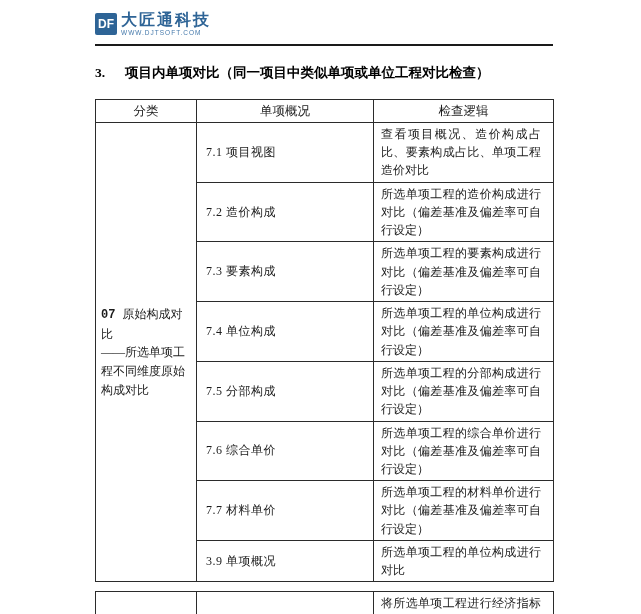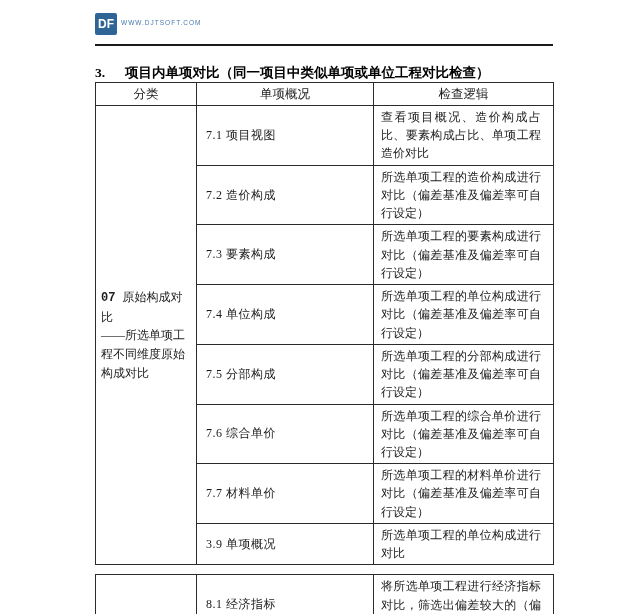--- a/index.html
+++ b/index.html
@@ -38,21 +38,21 @@
   .doc-title {
     margin-top: 18px; font-weight: bold; font-size: 13.5px; color: #000;
   }
   .doc-title .num { display: inline-block; width: 30px; }
 
   
   table {
     border-collapse: collapse; table-layout: fixed; width: 458px;
     font-size: 12px;
   }
-  .tbl-1 { }
+  .tbl-1 { margin-top: 17px; }
   .tbl-2 { margin-top: 9px; }
   col.c1 { width: 101px; }
   col.c2 { width: 177px; }
   col.c3 { width: 180px; }
   th, td { border: 1px solid #2b2b2b; }
   th {
     height: 23px; font-weight: normal; text-align: center;
     font-size: 12.5px; padding: 1px;
   }
   td { vertical-align: middle; }
@@ -69,20 +69,21 @@
 </style>
 </head>
 <body>
 
 <div class="content">
 
   <div class="header">
     <div class="logo-row">
       <div class="logo-icon">DF</div>
       <div class="logo-text">
+        <div class="logo-name">大匠通科技</div>
         <div class="logo-site">WWW.DJTSOFT.COM</div>
       </div>
     </div>
     <div class="header-rule"></div>
   </div>
 
   <div class="doc-title">
     <span class="num">3.</span><span>项目内单项对比（同一项目中类似单项或单位工程对比检查）</span>
   </div>
 

